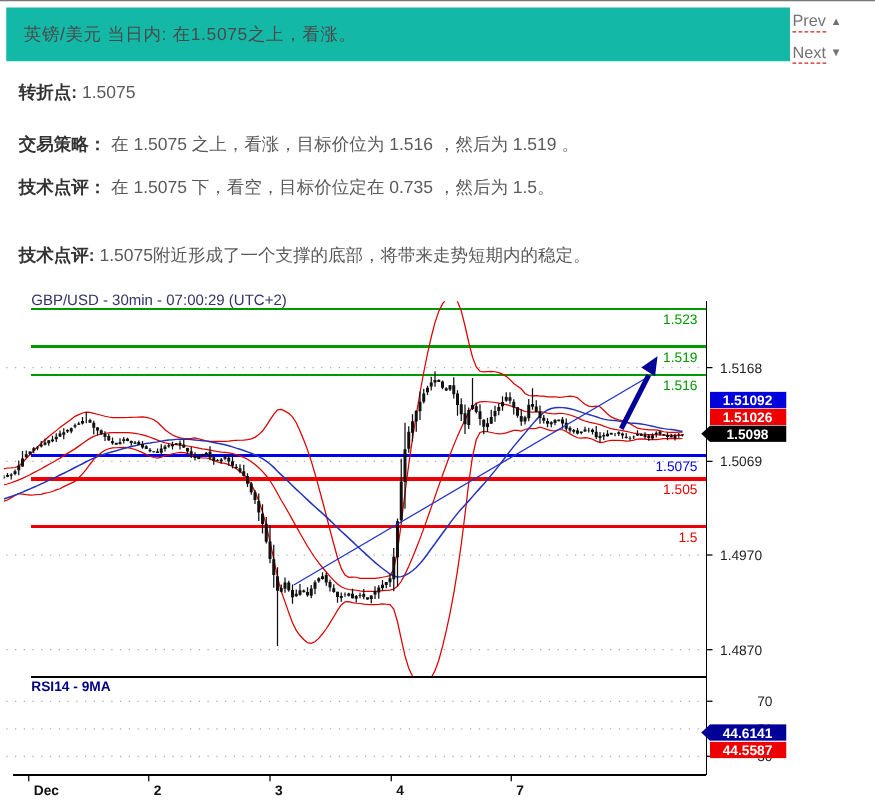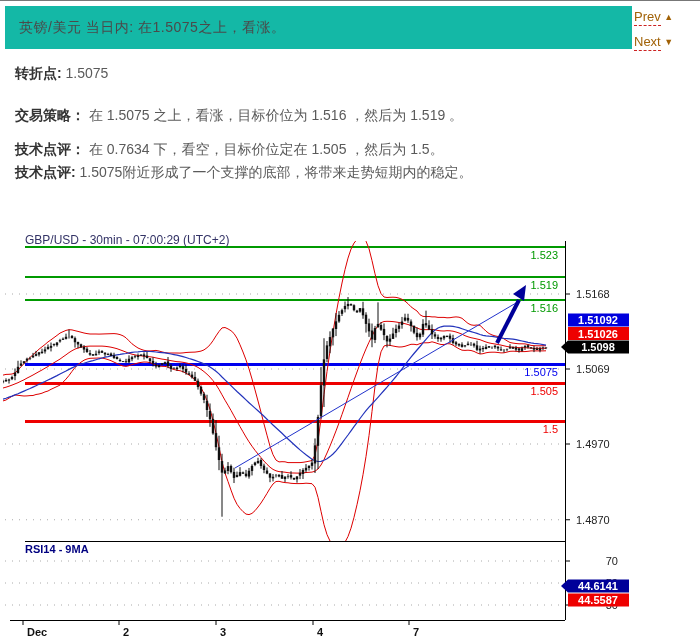--- a/index.html
+++ b/index.html
@@ -7,21 +7,21 @@
     width:700px;height:642px;position:relative;background:#ffffff;
     font-family:"Liberation Sans","DejaVu Sans",sans-serif;
     border-top:1px solid #777;box-sizing:border-box;overflow:hidden;
   }
   .title-bar{
     position:absolute;left:5px;top:5px;width:627px;height:43px;
     background:#14b8a6;display:flex;align-items:center;
   }
   .title-bar .t{margin-left:14px;font-size:14px;color:#4a4a4a;letter-spacing:0.5px;}
   .pager{position:absolute;right:6px;top:9px;width:60px;font-size:13px;line-height:1;}
-  .nav-link{color:#a16207;text-decoration:none;display:block;margin-bottom:12px;white-space:nowrap;}
+  .nav-link{color:#737373;text-decoration:none;display:block;margin-bottom:12px;white-space:nowrap;}
   .nav-link .lbl{border-bottom:1px dashed #cc2222;padding-bottom:1px;}
   .nav-link .tri{font-size:9px;position:relative;top:-1px;}
   .summary-line{position:absolute;left:15px;margin:0;font-size:14px;color:#5a5a5a;white-space:nowrap;}
   .summary-line b{color:#333;font-weight:bold;}
   #chart-svg{position:absolute;left:0;top:228px;}
   #chart-svg text{font-family:"Liberation Sans","DejaVu Sans",sans-serif;}
 </style>
 </head>
 <body>
 
@@ -29,22 +29,22 @@
   <span class="t">英镑/美元 当日内: 在1.5075之上，看涨。</span>
 </div>
 
 <div class="pager">
   <a href="#" class="nav-link"><span class="lbl">Prev</span> <span class="tri">▲</span></a>
   <a href="#" class="nav-link"><span class="lbl">Next</span> <span class="tri">▼</span></a>
 </div>
 
 <p class="summary-line" style="top:64px"><b>转折点:</b> <span>1.5075</span></p>
 <p class="summary-line" style="top:106px"><b>交易策略：</b> <span>在 1.5075 之上，看涨，目标价位为 1.516 ，然后为 1.519 。</span></p>
-<p class="summary-line" style="top:140px"><b>技术点评：</b> <span>在 0.7634 下，看空，目标价位定在 1.505 ，然后为 1.5。</span></p>
-<p class="summary-line" style="top:163px"><b>技术点评:</b> <span>1.5075附近形成了一个支撑的底部，将带来走势短期内的稳定。</span></p>
+<p class="summary-line" style="top:140px"><b>技术点评：</b> <span>在 1.5075 下，看空，目标价位定在 0.735 ，然后为 1.5。</span></p>
+<p class="summary-line" style="top:195px"><b>技术点评:</b> <span>1.5075附近形成了一个支撑的底部，将带来走势短期内的稳定。</span></p>
 
 <svg id="chart-svg" width="700" height="414" viewBox="0 228 700 414">
     <defs>
       <clipPath id="pc">
         <rect x="3" y="240" width="562" height="300"></rect>
       </clipPath>
       <clipPath id="rc">
         <rect x="3" y="543" width="562" height="74"></rect>
       </clipPath>
     </defs>

